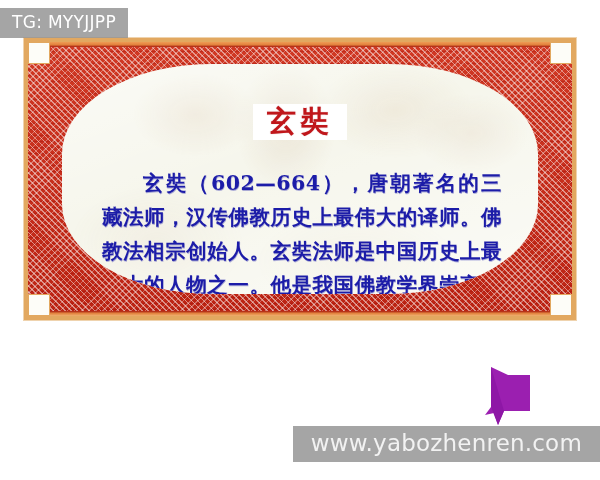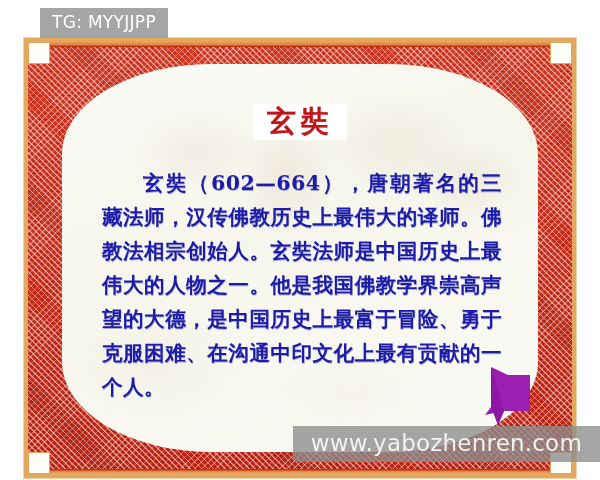--- a/index.html
+++ b/index.html
@@ -24,21 +24,21 @@
     height: 480px;
     background: #ffffff;
   }
 
   
   #certificate-frame {
     position: absolute;
     left: 24px;
     top: 38px;
     width: 552px;
-    height: 440px;
+    height: 282px;
     box-sizing: border-box;
     background: #c9301f;
     border: 4px solid #e2a860;
     box-shadow: 0 0 0 1px #efd3ae;
   }
   
   #frame-top-sheen {
     position: absolute;
     left: 0; top: 0; right: 0;
     height: 5px;
@@ -160,21 +160,20 @@
   }
 
   
   .watermark-band {
     position: absolute;
     background: rgba(140,140,140,.78);
     color: #ffffff;
     font-family: "DejaVu Sans", "Liberation Sans", sans-serif;
     white-space: nowrap;
     z-index: 10;
-    margin-left: 40px;
   }
   #watermark-top {
     left: 0;
     top: 8px;
     padding: 4px 12px 6px 12px;
     font-size: 17px;
     letter-spacing: .3px;
   }
   #watermark-bottom {
     right: 0;

